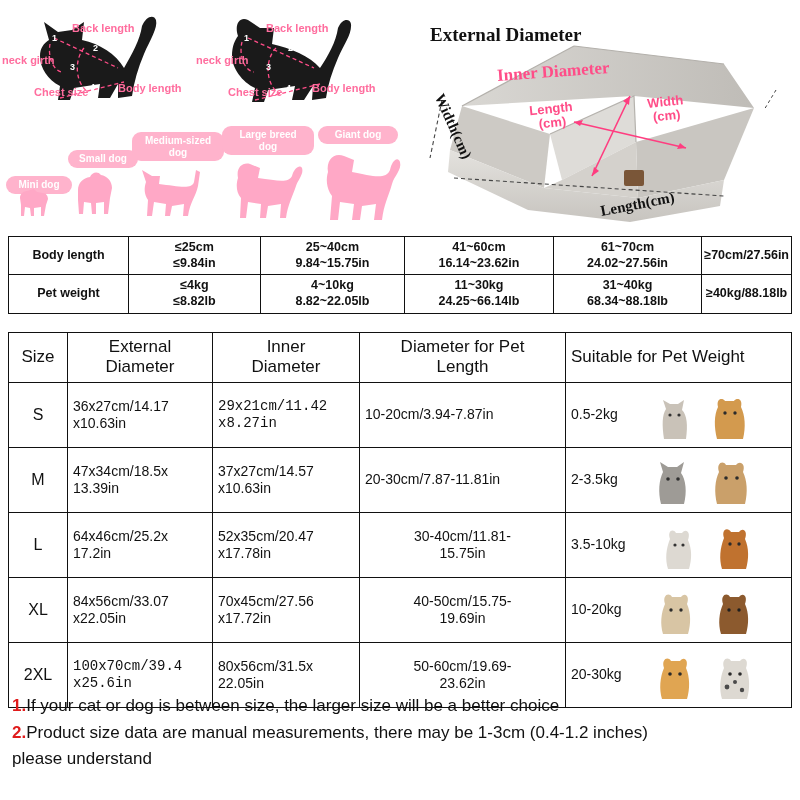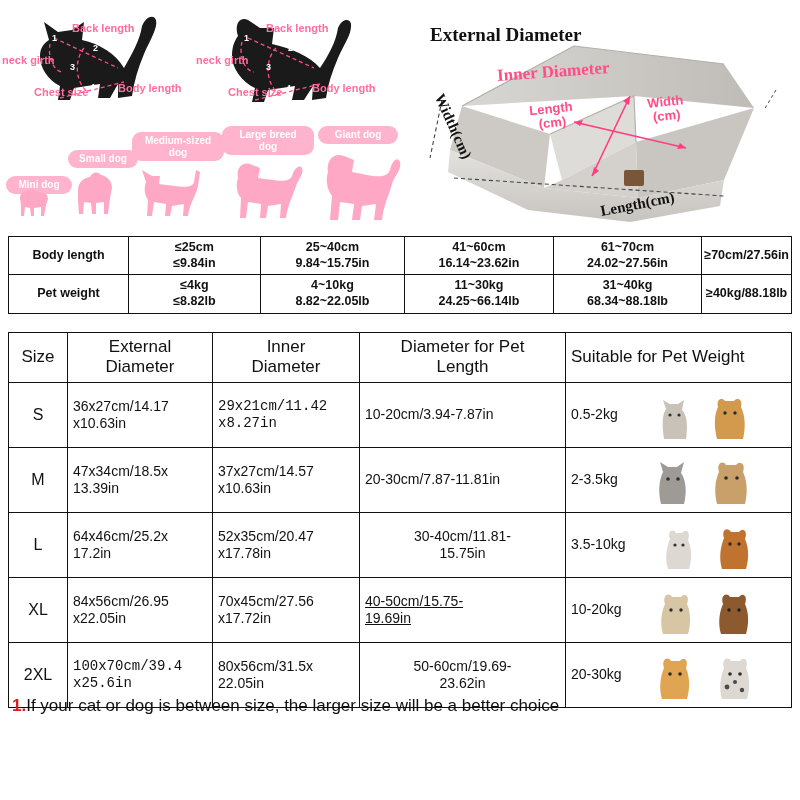--- a/index.html
+++ b/index.html
@@ -367,25 +367,25 @@
               <circle cx="18" cy="21" r="1.7" fill="#2b2b2b"></circle>
                   <circle cx="27" cy="21" r="1.7" fill="#2b2b2b"></circle>
             </svg>
           </span>
         </div>
       </td>
     </tr>
 
     <tr>
       <td class="size">XL</td>
-      <td style="white-space:pre-line;">84x56cm/26.95
+      <td style="white-space:pre-line;">84x56cm/33.07
 x22.05in</td>
       <td style="white-space:pre-line;">70x45cm/27.56
 x17.72in</td>
-      <td style="white-space:pre-line;text-align:left;text-decoration:underline;">40-50cm/15.75-
+      <td style="white-space:pre-line;text-align:center;">40-50cm/15.75-
 19.69in</td>
       <td>
         <div style="display:flex;align-items:center;">
           <span>10-20kg</span>
           <span class="animal-row" style="flex:1;">
             <svg width="44" height="50" viewBox="0 0 44 50">
               <path fill="#d8c5a4" d="M12 16 C9 7 16 4 19 9 L28 9 C32 4 37 8 34 16 C38 25 38 36 35 46 L10 46 C7 36 8 25 12 16 Z"></path>
               <circle cx="18" cy="22" r="1.7" fill="#2b2b2b"></circle>
                   <circle cx="28" cy="22" r="1.7" fill="#2b2b2b"></circle>
             </svg>
@@ -428,15 +428,19 @@
         </div>
       </td>
     </tr>
   </tbody>
     </table>
 
   <div class="notes">
     <div>
       <span class="num-red">1.</span><span>If your cat or dog is between size, the larger size will be a better choice</span>
     </div>
+    <div>
+      <span class="num-red">2.</span><span>Product size data are manual measurements, there may be 1-3cm (0.4-1.2 inches)</span>
+    </div>
+    <div>please understand</div>
   </div>
 
 </div>
 
 </body></html>

